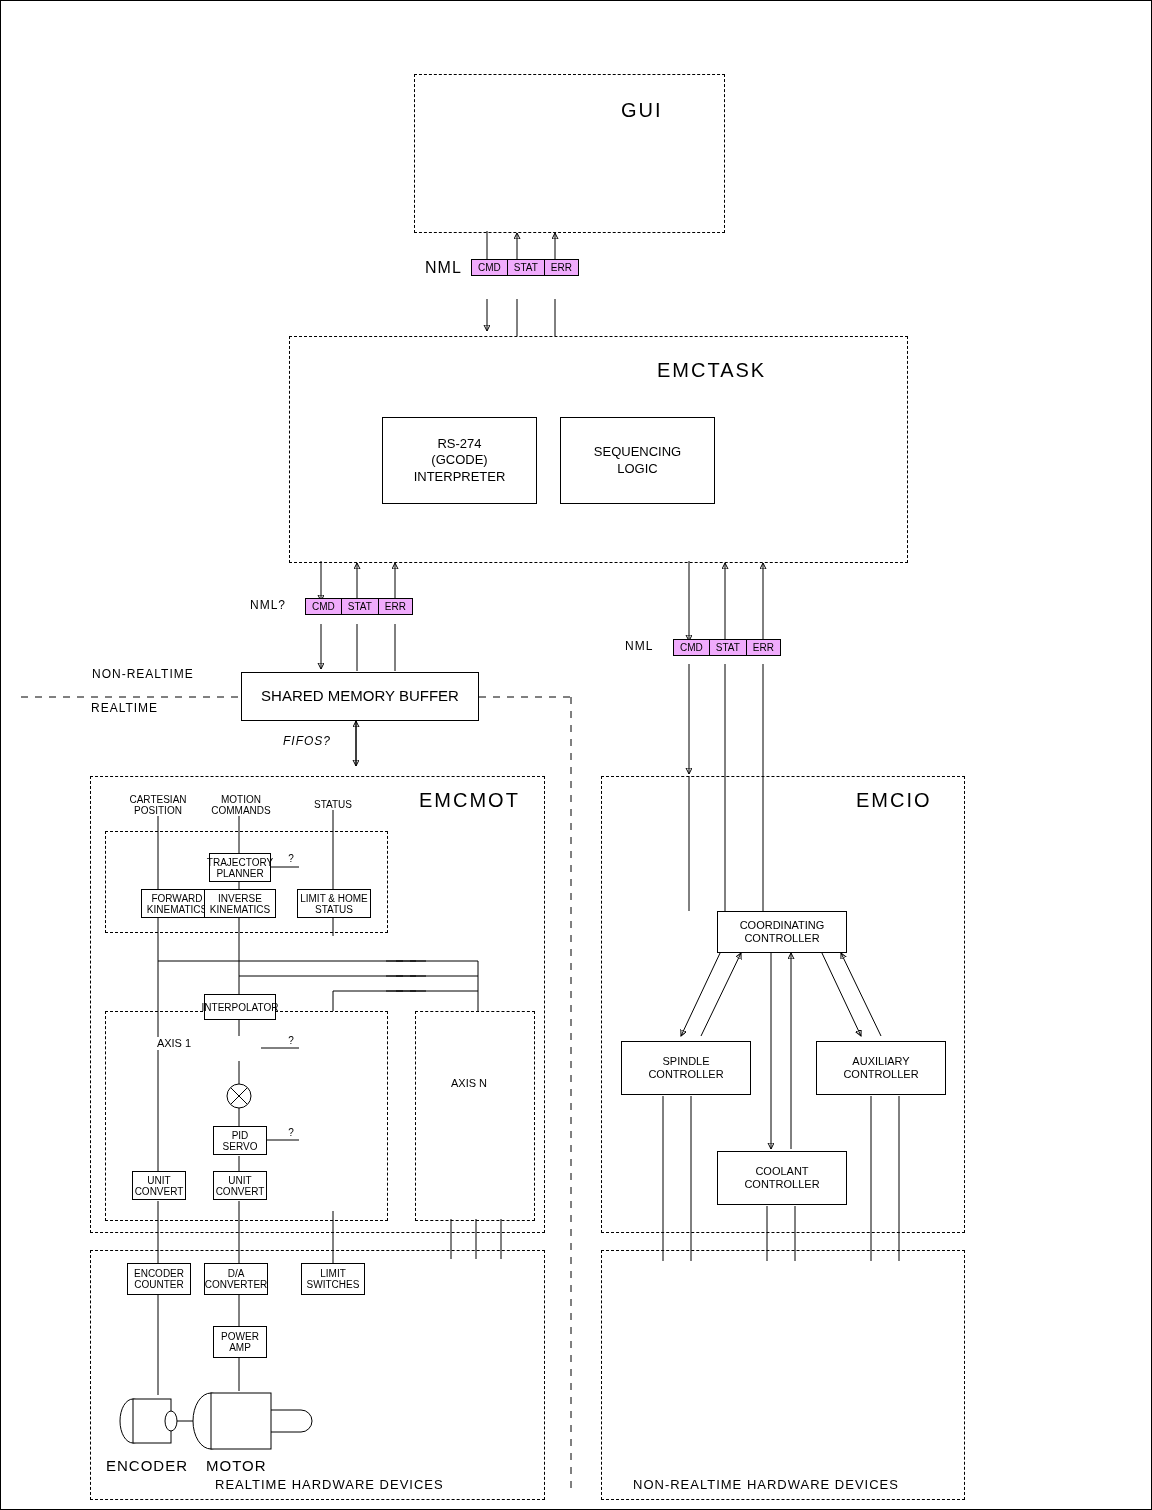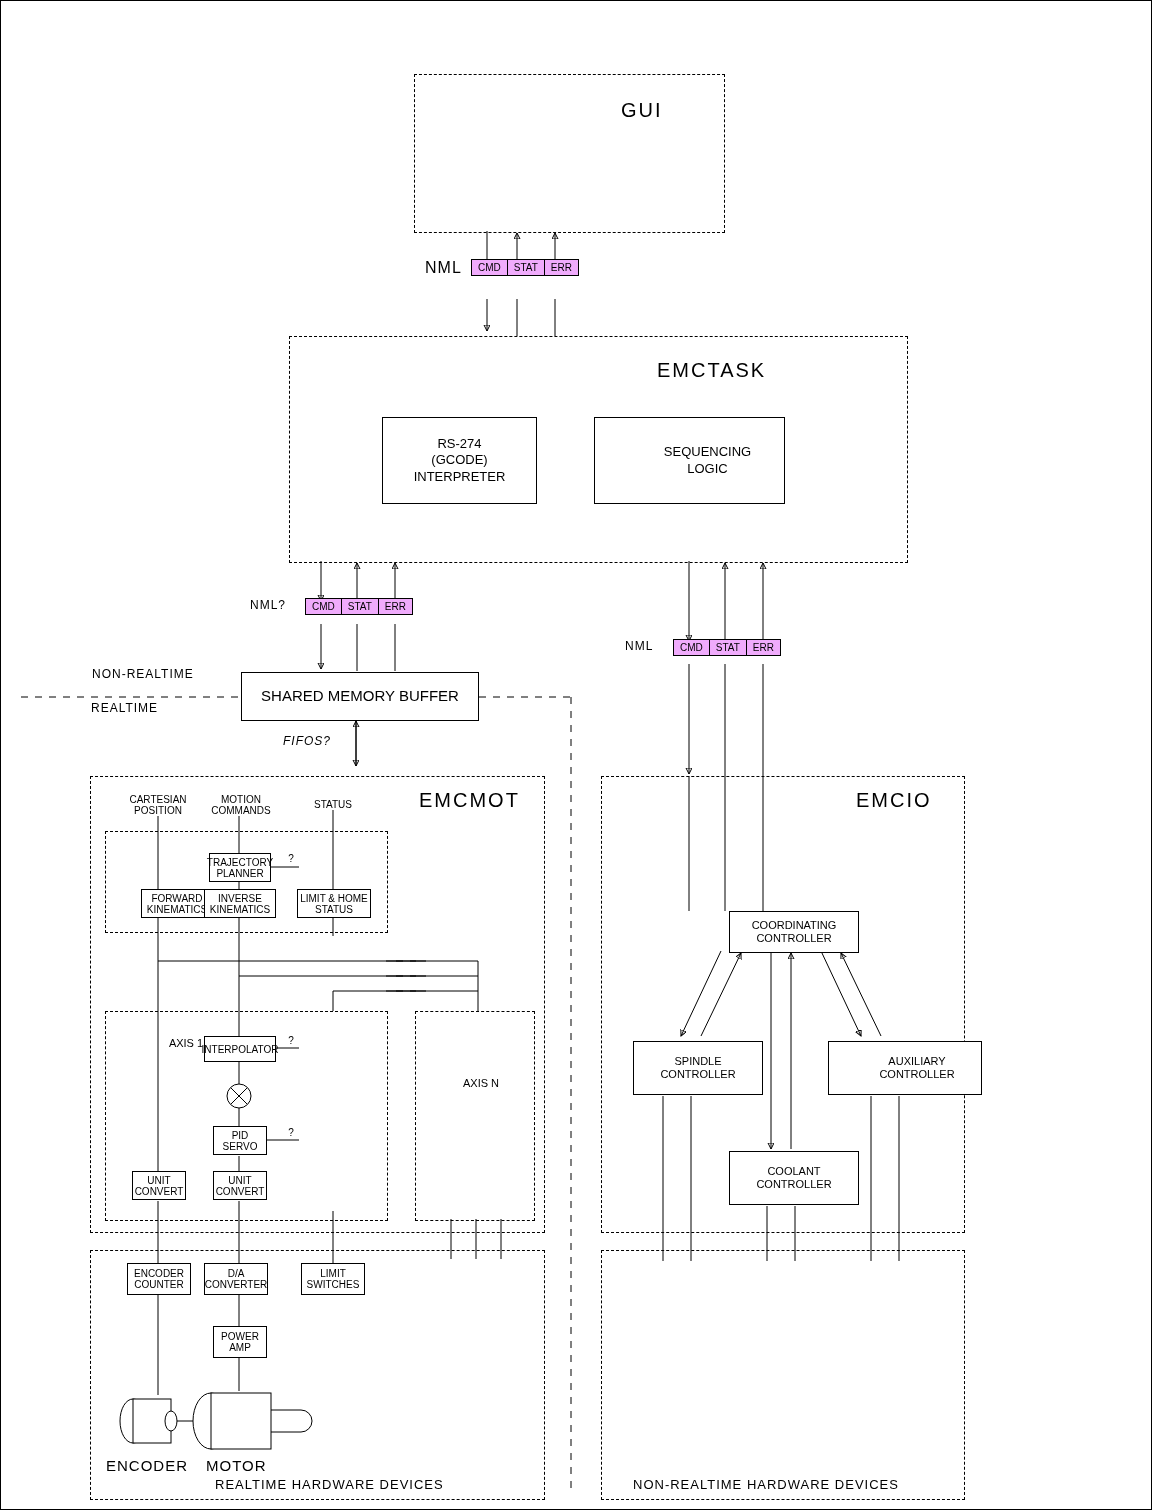--- a/index.html
+++ b/index.html
@@ -2,21 +2,21 @@
 <html><head>
 <meta charset="utf-8">
 <style>
   html,body{margin:0;padding:0;background:#fff;font-family:Arial,Helvetica,sans-serif;}
   .page{position:relative;width:1152px;height:1510px;border:1px solid #000;box-sizing:border-box;}
   .box{position:absolute;border:1px solid #000;text-align:center;display:flex;align-items:center;justify-content:center;font-size:13px;line-height:1.25;white-space:pre;background:#fff;}
   .dashed{border-style:dashed;background:transparent;}
   .no-border{border:none;}
   .title{position:absolute;font-size:20px;letter-spacing:2px;}
   .label{position:absolute;font-size:12px;letter-spacing:1px;}
-  .small{font-size:11px;line-height:1.15;margin-left:12px;}
+  .small{font-size:11px;line-height:1.15;}
   .mini{font-size:10px;line-height:1.1;}
   .channels{position:absolute;border:1px solid #000;display:flex;font-size:10px;background:#f0abfc;}
   .channels span{padding:2px 6px;border-right:1px solid #000;}
   .channels span:last-child{border-right:none;}
   svg.wires{position:absolute;top:0;left:0;width:1152px;height:1510px;pointer-events:none;}
   svg.wires line,svg.wires path{stroke:#000;stroke-width:1;fill:none;}
   .dash-stroke{stroke-dasharray:7 7;}
 </style>
 </head>
 <body>
@@ -147,21 +147,21 @@
   <span>CMD</span>
   <span>STAT</span>
   <span>ERR</span>
 </div>
 
 <div class="box dashed" style="left:288px;top:335px;width:617px;height:225px;"></div>
 <div class="title" style="left:656px;top:358px;">EMCTASK</div>
 <div class="box" style="left:381px;top:416px;width:153px;height:85px;">RS-274
 (GCODE)
 INTERPRETER</div>
-<div class="box" style="left:593px;top:416px;width:153px;height:85px;padding-left:36px;">SEQUENCING
+<div class="box" style="left:559px;top:416px;width:153px;height:85px;">SEQUENCING
 LOGIC</div>
 
 <div class="label" style="left:249px;top:597px;">NML?</div>
 <div class="channels" style="left:304px;top:597px;">
   <span>CMD</span>
   <span>STAT</span>
   <span>ERR</span>
 </div>
 
 <div class="label" style="left:624px;top:638px;">NML</div>
@@ -189,21 +189,21 @@
 <div class="mini no-border box" style="left:283px;top:852px;width:14px;">?</div>
 <div class="box mini" style="left:122px;top:888px;width:70px;height:27px;margin-left:18px;">FORWARD
 KINEMATICS</div>
 <div class="box mini" style="left:203px;top:888px;width:70px;height:27px;">INVERSE
 KINEMATICS</div>
 <div class="box mini" style="left:296px;top:888px;width:72px;height:27px;">LIMIT &amp; HOME
 STATUS</div>
 
 <div class="box dashed" style="left:104px;top:1010px;width:281px;height:208px;"></div>
 <div class="small no-border box" style="left:148px;top:1036px;width:50px;">AXIS 1</div>
-<div class="box mini" style="left:203px;top:1035px;width:70px;height:24px;">INTERPOLATOR</div>
+<div class="box mini" style="left:203px;top:993px;width:70px;height:24px;">INTERPOLATOR</div>
 <div class="mini no-border box" style="left:283px;top:1034px;width:14px;">?</div>
 <div class="box mini" style="left:212px;top:1125px;width:52px;height:27px;">PID
 SERVO</div>
 <div class="mini no-border box" style="left:283px;top:1126px;width:14px;">?</div>
 <div class="box mini" style="left:131px;top:1170px;width:52px;height:27px;">UNIT
 CONVERT</div>
 <div class="box mini" style="left:212px;top:1170px;width:52px;height:27px;">UNIT
 CONVERT</div>
 
 <div class="box dashed" style="left:414px;top:1010px;width:118px;height:208px;"></div>
@@ -223,19 +223,19 @@
 <div class="label" style="left:214px;top:1476px;font-size:13px;letter-spacing:1px;">REALTIME HARDWARE DEVICES</div>
 
 <div class="box dashed" style="left:600px;top:775px;width:362px;height:455px;"></div>
 <div class="title" style="left:855px;top:788px;">EMCIO</div>
 <div class="box small" style="left:716px;top:910px;width:128px;height:40px;">COORDINATING
 CONTROLLER</div>
 <div class="box small" style="left:620px;top:1040px;width:128px;height:52px;">SPINDLE
 CONTROLLER</div>
 <div class="box small" style="left:716px;top:1150px;width:128px;height:52px;">COOLANT
 CONTROLLER</div>
-<div class="box small" style="left:815px;top:1040px;width:128px;height:52px;padding-left:24px;">AUXILIARY
+<div class="box small" style="left:815px;top:1040px;width:128px;height:52px;">AUXILIARY
 CONTROLLER</div>
 
 <div class="box dashed" style="left:600px;top:1249px;width:362px;height:248px;"></div>
 <div class="label" style="left:632px;top:1476px;font-size:13px;letter-spacing:1px;">NON-REALTIME HARDWARE DEVICES</div>
 
 </div>
 
 </body></html>

